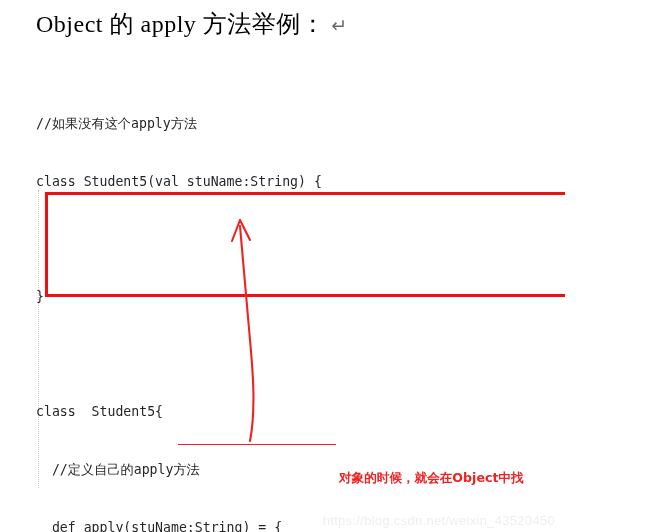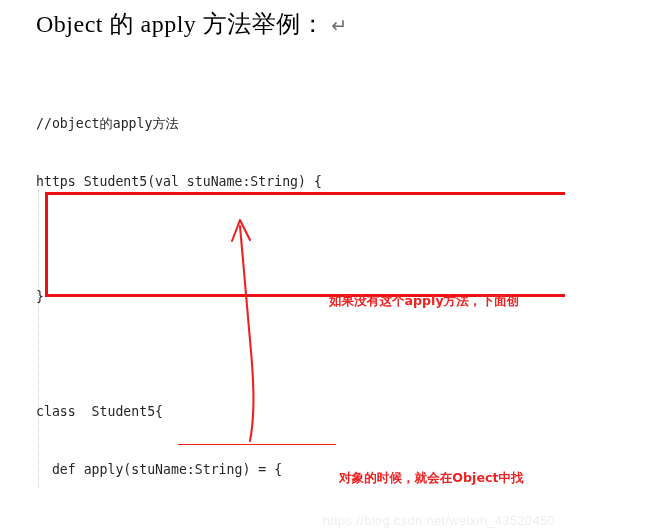--- a/index.html
+++ b/index.html
@@ -125,26 +125,27 @@
 
 <div id="page">
 
   <div class="title">
     <span>Object 的 apply 方法举例：</span><span class="pilcrow">↵</span>
   </div>
 
   <div class="guide"></div>
 
   <div class="code-area">
-    <div class="code-line">//object的apply方法</div>
-    <div class="code-line">https Student5(val stuName:String) {</div>
+    <div class="code-line">//如果没有这个apply方法</div>
+    <div class="code-line">class Student5(val stuName:String) {</div>
     <div class="code-line blank"></div>
     <div class="code-line">}</div>
     <div class="code-line blank"></div>
     <div class="code-line">class  Student5{</div>
+    <div class="code-line">  //定义自己的apply方法</div>
     <div class="code-line">  def apply(stuName:String) = {</div>
     
     
     
     
     
     
     
     
     
@@ -153,21 +154,20 @@
     
     
     
   </div>
 
   <div class="red-box"></div>
 
   <div class="red-underline"></div>
 
   <div class="annot annot-top">
-    <div>如果没有这个apply方法，下面创</div>
   </div>
 
   <div class="annot annot-bottom">
     <div>对象的时候，就会在Object中找</div>
     
   </div>
 
   <svg class="arrow-svg" viewBox="0 0 649 532">
     <path d="M 250 441 C 256 410, 253 372, 250 340 C 247 306, 244 272, 240 226" stroke="#ee2222" stroke-width="2.1" fill="none" stroke-linecap="round"></path>
     <path d="M 240 220 L 232 241 M 240 220 L 250 240" stroke="#ee2222" stroke-width="2.1" fill="none" stroke-linecap="round"></path>

